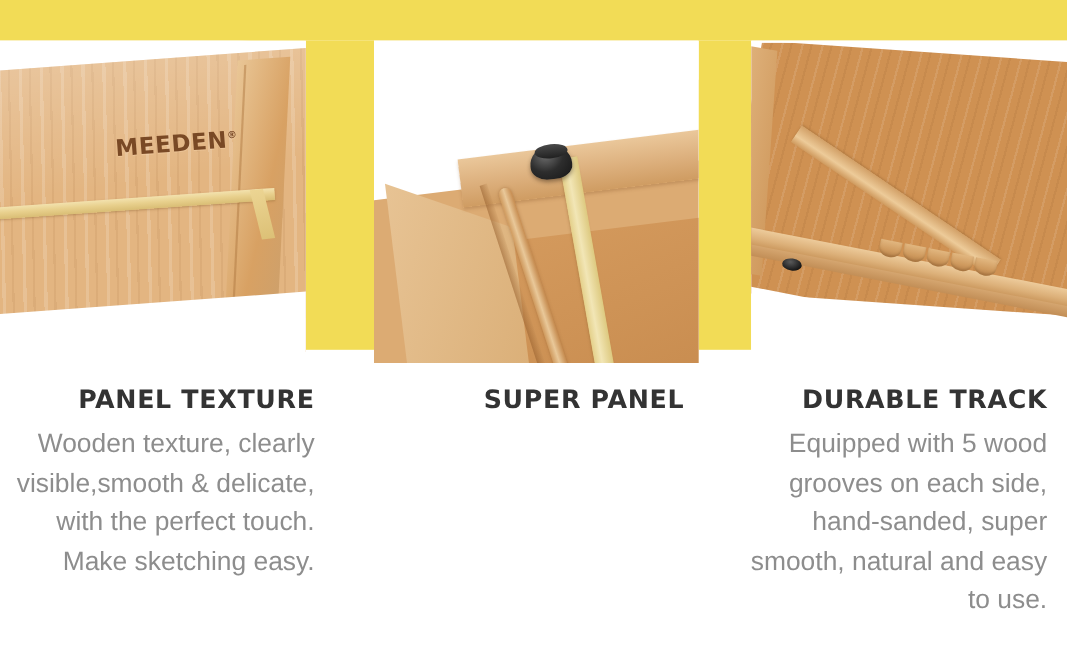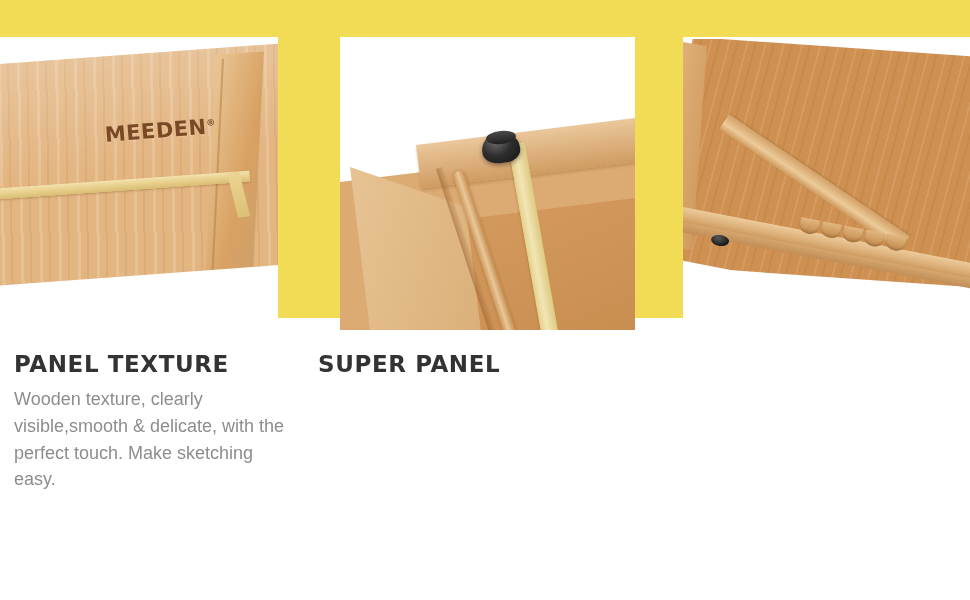--- a/index.html
+++ b/index.html
@@ -401,42 +401,42 @@
     position: absolute;
     left: 0;
     top: 352px;
     width: 970px;
     height: 248px;
     display: flex;
     align-items: flex-start;
   }
   .feature {
     box-sizing: border-box;
-    text-align: left;
+    text-align: right;
   }
   .feature-1 { width: 300px; padding: 0 14px; }
   .feature-2 { width: 340px; padding: 0 18px; }
   .feature-3 { width: 330px; padding: 0 18px; }
 
   .feature-title {
     margin: 0 0 9px 0;
     color: #333333;
     font-family: "DejaVu Sans", sans-serif;
     font-weight: 700;
     font-size: 23px;
     letter-spacing: 0.6px;
     line-height: 1.1;
     white-space: nowrap;
   }
   .feature-desc {
     margin: 0;
     color: #8d8d8d;
     font-family: "Liberation Sans", sans-serif;
     font-weight: 400;
-    font-size: 18px;
+    font-size: 24px;
     line-height: 1.48;
   }
 </style>
 </head>
 <body>
 
 <div class="infographic">
 
   <div class="top-bar"></div>
 
@@ -494,17 +494,19 @@
     <div class="feature feature-1">
       <h3 class="feature-title">PANEL TEXTURE</h3>
       <p class="feature-desc">Wooden texture, clearly visible,smooth &amp; delicate, with the perfect touch. Make sketching easy.</p>
     </div>
 
     <div class="feature feature-2">
       <h3 class="feature-title">SUPER PANEL</h3>
     </div>
 
     <div class="feature feature-3">
+      <h3 class="feature-title">DURABLE TRACK</h3>
+      <p class="feature-desc">Equipped with 5 wood grooves on each side, hand-sanded, super smooth, natural and easy to use.</p>
     </div>
 
   </div>
 
 </div>
 
 </body></html>

